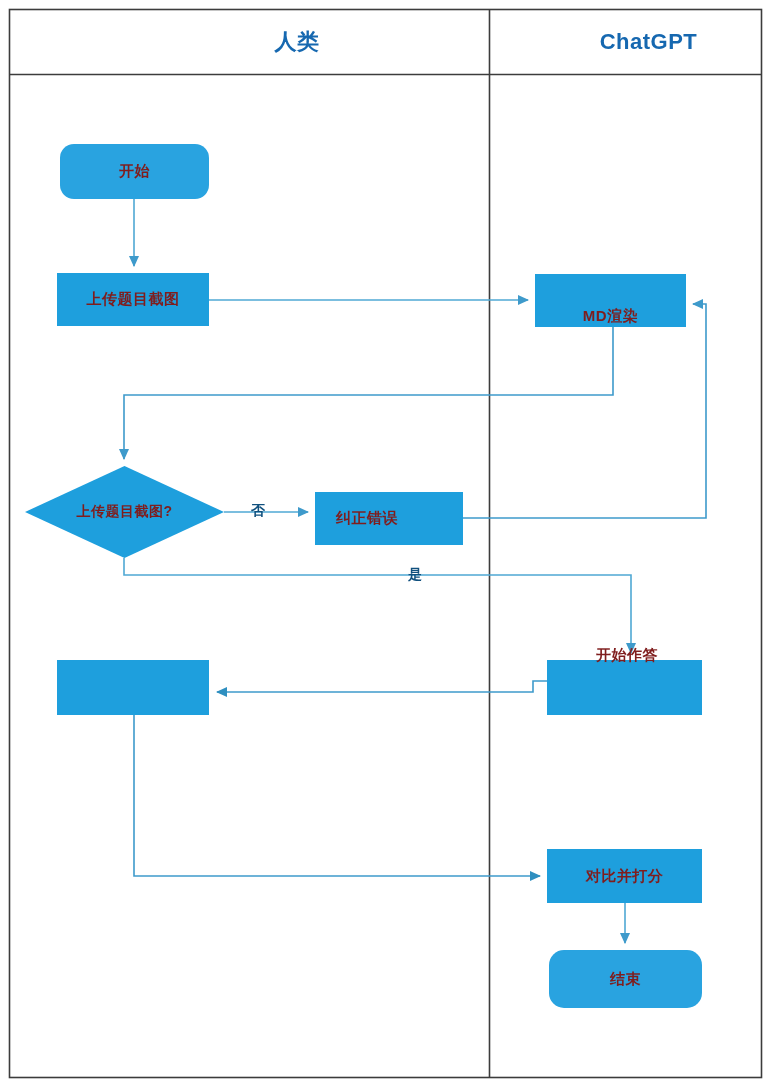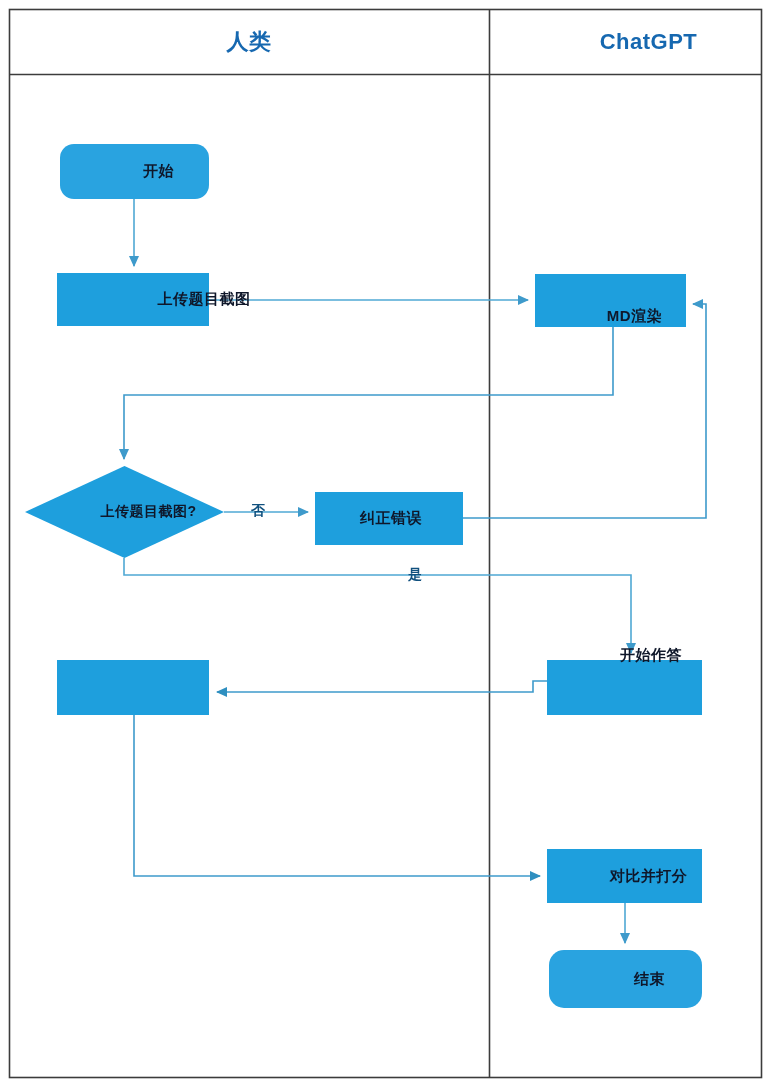--- a/index.html
+++ b/index.html
@@ -23,28 +23,27 @@
     left: 0;
     top: 0;
     width: 771px;
     height: 1092px;
   }
   .node-label {
     position: absolute;
     display: flex;
     align-items: center;
     justify-content: center;
-    color: #0f172a;
+    color: #7f1d1d;
     font-weight: bold;
     font-size: 15px;
     letter-spacing: 0.5px;
     text-align: left;
     pointer-events: none;
     white-space: nowrap;
-    margin-left: 24px;
   }
   .lane-title {
     position: absolute;
     display: flex;
     align-items: center;
     justify-content: center;
     color: #1668B0;
     font-weight: bold;
     font-size: 22px;
     letter-spacing: 0.5px;
@@ -109,26 +108,26 @@
       <rect x="535" y="274" width="151" height="53" fill="#1E9FDD"></rect>
       <polygon points="25,512 124.5,466 224,512 124.5,558" fill="#1E9FDD"></polygon>
       <rect x="315" y="492" width="148" height="53" fill="#1E9FDD"></rect>
       <rect x="57" y="660" width="152" height="55" fill="#1E9FDD"></rect>
       <rect x="547" y="660" width="155" height="55" fill="#1E9FDD"></rect>
       <rect x="547" y="849" width="155" height="54" fill="#1E9FDD"></rect>
       <rect x="549" y="950" width="153" height="58" rx="15" ry="15" fill="#29A3E0"></rect>
     </g>
   </svg>
 
-  <div class="lane-title" style="left:9px; top:9px; width:480px; height:66px;">人类</div>
+  <div class="lane-title" style="left:9px; top:9px; width:480px; height:66px;padding-left:48px;">人类</div>
   <div class="lane-title" style="left:489px; top:9px; width:273px; height:66px;padding-left:23px;">ChatGPT</div>
 
   <div class="node-label" style="left:60px; top:144px; width:149px; height:55px;">开始</div>
 
-  <div class="node-label" style="left:57px; top:273px; width:152px; height:53px;padding-left:47px;">上传题目截图</div>
+  <div class="node-label" style="left:57px; top:273px; width:152px; height:53px;">上传题目截图</div>
 
   <div class="node-label" style="left:535px; top:290px; width:151px; height:53px;">MD渲染</div>
 
   <div class="node-label" style="left:25px; top:466px; width:199px; height:92px; font-size:14px;">上传题目截图?</div>
 
   <div class="node-label" style="left:305px; top:492px; width:124px; height:53px;">纠正错误</div>
 
 
   <div class="node-label" style="left:547px; top:628px; width:160px; height:55px;">开始作答</div>
 

